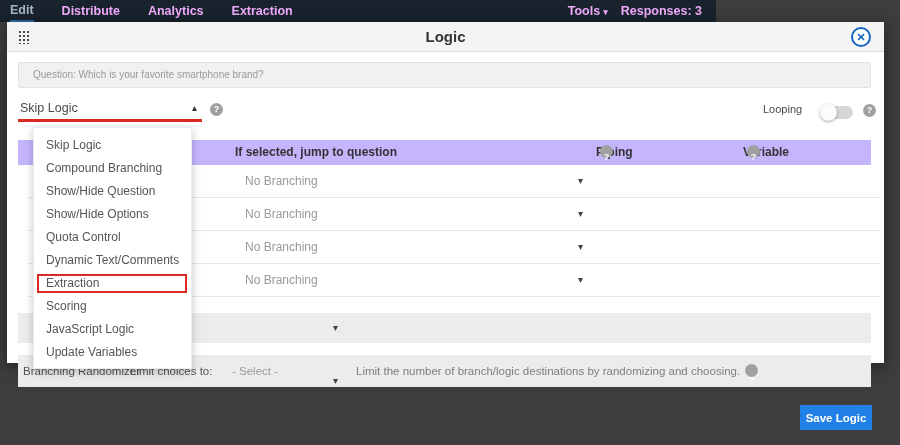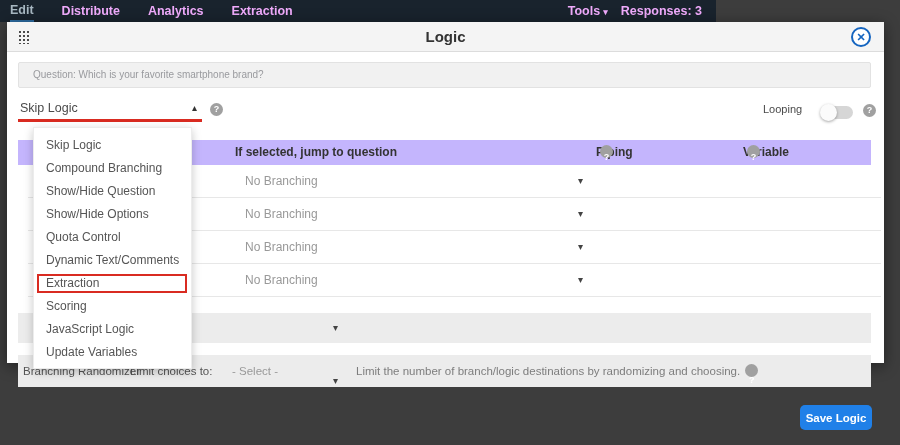--- a/index.html
+++ b/index.html
@@ -116,21 +116,21 @@
   .rand-label1 { position:absolute; left:5px; color:#555; }
   .rand-label2 { position:absolute; left:112px; color:#555; }
   .rand-select { position:absolute; left:214px; color:#999; cursor:pointer; }
   .rand-caret  { position:absolute; left:315px; top:10px; font-size:10px; color:#444; cursor:pointer; }
   .rand-note   { position:absolute; left:338px; color:#7d7d7d; }
   .random-band .help-icon { position:relative; top:-1px; margin-left:5px; }
 
   
   .save-btn {
     position:absolute; left:793px; top:383px; width:72px; height:25px;
-    background:#2080e8; color:#fff; border:none; border-radius:5px;
+    background:#2080e8; color:#fff; border:none; border-radius:0;
     font-size:11.5px; font-weight:bold; font-family:"Liberation Sans",sans-serif;
     cursor:pointer;
   }
 
   
   .dropdown-panel {
     position:absolute; left:26px; top:105px; width:159px;
     background:#fff; border:1px solid #ececec;
     box-shadow:0 3px 9px rgba(0,0,0,0.22);
     padding:6px 0 4px 0; z-index:40;

